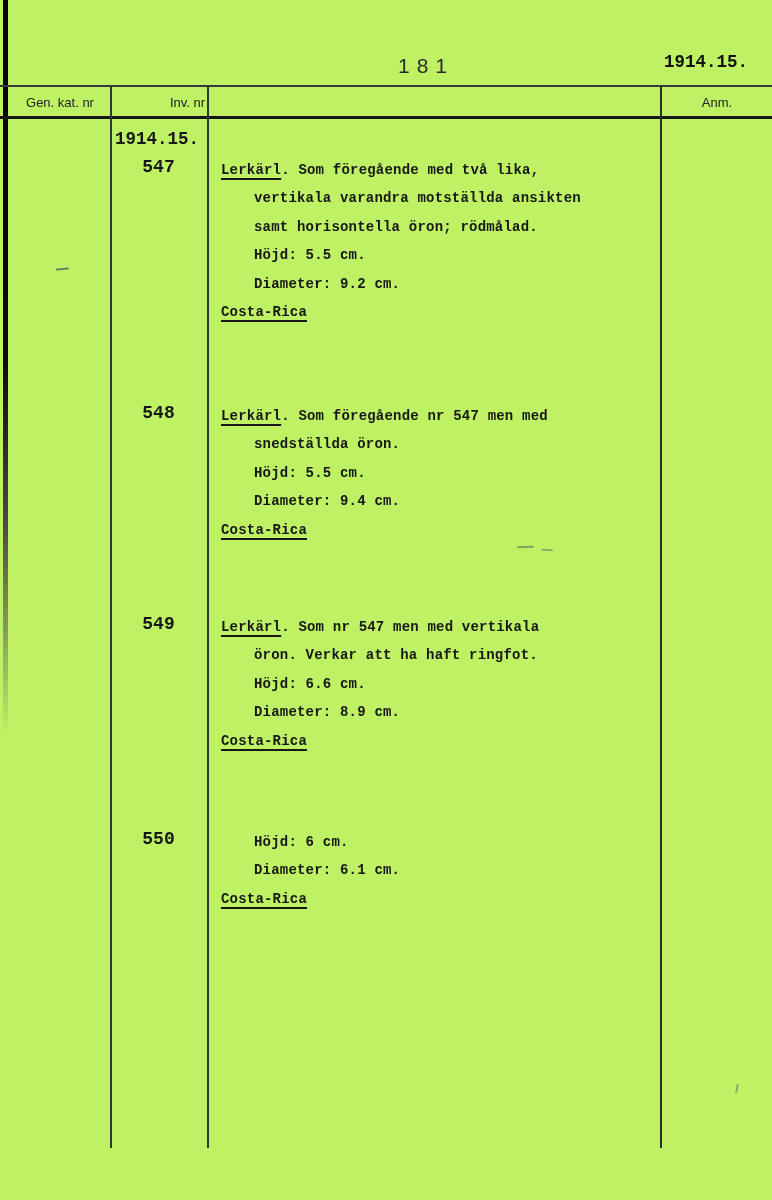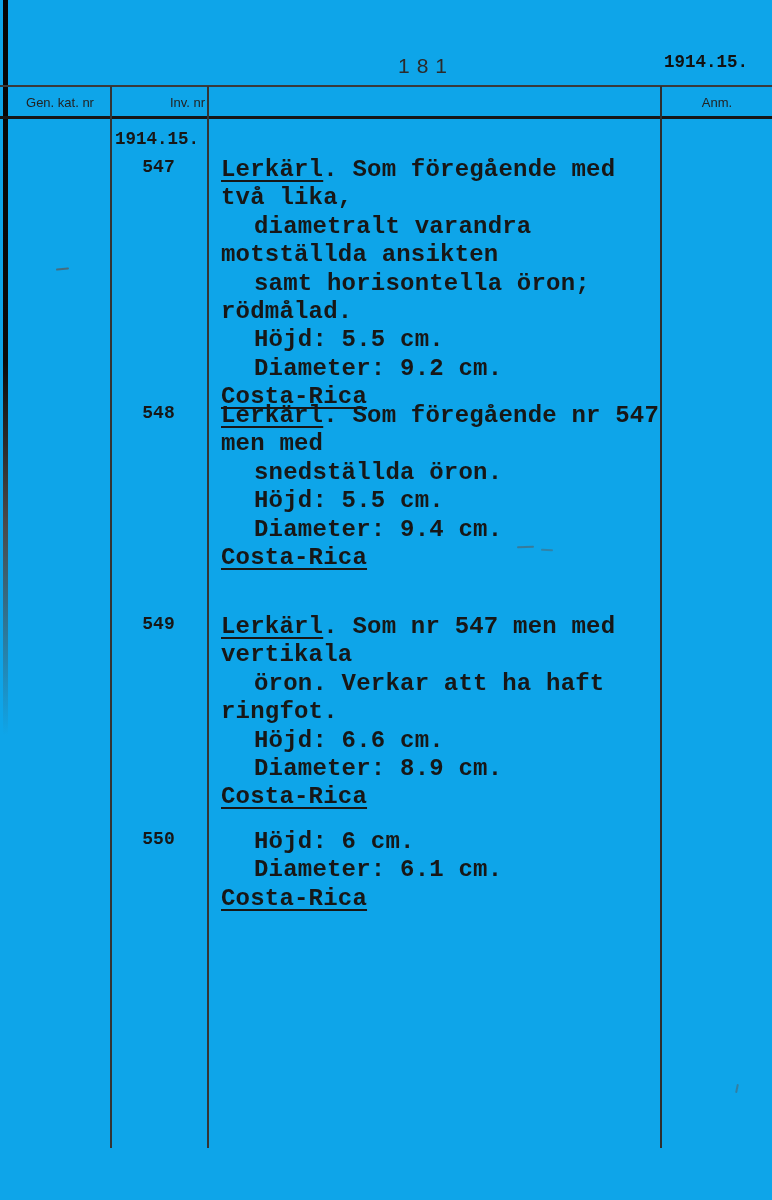--- a/index.html
+++ b/index.html
@@ -1,19 +1,19 @@
 <!DOCTYPE html>
 <html><head>
 <meta charset="utf-8">
 <style>
   html,body{margin:0;padding:0;background:#e9e8e5;}
   .page{
     position:relative;
     width:772px;height:1200px;
-    background:#0ea5e9;
+    background:#bef264;
     overflow:hidden;
     font-family:"Liberation Mono","DejaVu Sans Mono",monospace;
     color:#171717;
   }
   
   .left-edge{
     position:absolute;left:3px;top:0;width:5px;height:750px;
     background:linear-gradient(to bottom,#050505 0%,#0a0a0a 48%,#4a4a4a 70%,rgba(90,90,90,0) 98%);
   }
   
@@ -50,21 +50,21 @@
     font-size:17.5px;font-weight:700;
   }
   
   .entry{position:absolute;left:0;width:772px;}
   .entry .inv-nr{
     position:absolute;left:110px;top:1px;width:97px;
     text-align:center;font-size:18px;font-weight:700;
   }
   .entry .desc{
     position:absolute;left:221px;top:0;width:452px;
-    font-size:24px;font-weight:700;line-height:28.4px;
+    font-size:14px;font-weight:700;line-height:28.4px;
     letter-spacing:0.2px;
   }
   .entry .desc .line.cont{text-indent:33px;}
   .entry .desc .origin{padding-right:42px;}
   .u{text-decoration:underline;text-decoration-thickness:1.6px;text-underline-offset:3.5px;}
   
   .imprint{
     position:absolute;right:13px;top:1225px;
     display:flex;align-items:baseline;gap:5px;
     font-family:"Liberation Sans","DejaVu Sans",sans-serif;color:#3e3e3e;
@@ -98,21 +98,21 @@
   <div class="col-header c2">Inv. nr</div>
   <div class="col-header c3">Anm.</div>
 
   <div class="inv-year">1914.15.</div>
 
   <div>
       <div class="entry" style="top: 156px;">
         <div class="inv-nr">547</div>
         <div class="desc">
           <div class="line first"><span class="u">Lerkärl</span>. Som föregående med två lika,</div>
-          <div class="line cont">diametralt varandra motställda ansikten</div>
+          <div class="line cont">vertikala varandra motställda ansikten</div>
           <div class="line cont">samt horisontella öron; rödmålad.</div>
           <div class="line cont">Höjd: 5.5 cm.</div>
           <div class="line cont">Diameter: 9.2 cm.</div>
           <div class="origin"><span class="u">Costa-Rica</span></div>
         </div>
       </div>
       <div class="entry" style="top: 402px;">
         <div class="inv-nr">548</div>
         <div class="desc">
           <div class="line first"><span class="u">Lerkärl</span>. Som föregående nr 547 men med</div>

